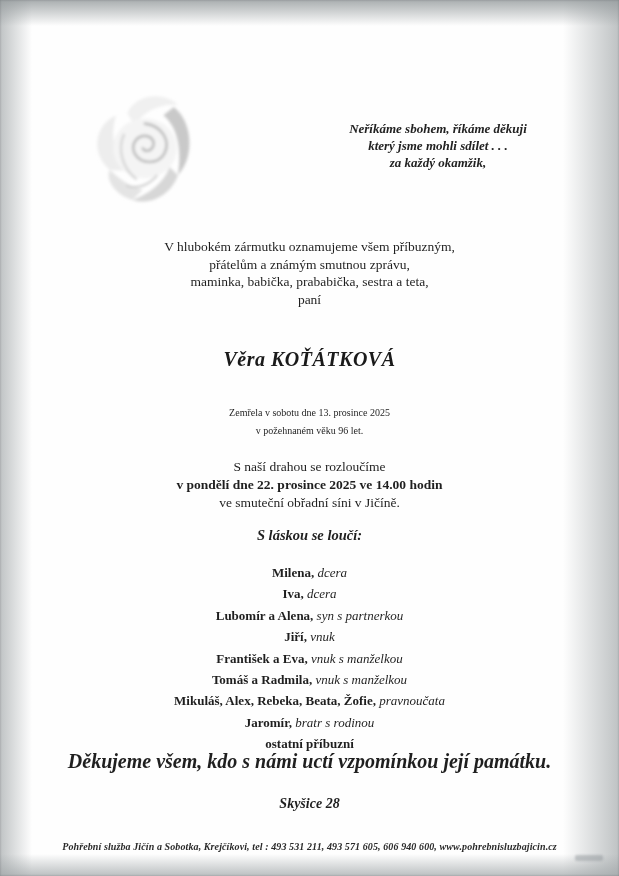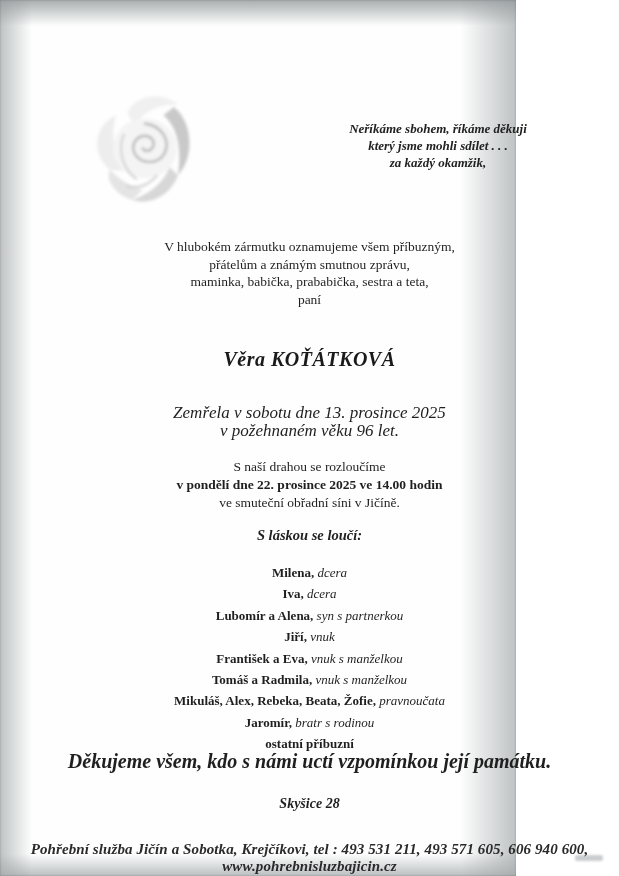--- a/index.html
+++ b/index.html
@@ -5,21 +5,21 @@
   html,body{margin:0;padding:0;}
   body{
     width:619px;height:876px;
     font-family:"Liberation Serif","DejaVu Serif",serif;
     background:#ffffff;
     color:#1f1f1f;
     overflow:hidden;
   }
   .page{
     position:relative;
-    width:516px;height:876px;
+    width:619px;height:876px;
     background-color:#fefefe;
     background-image:
       linear-gradient(to bottom, rgba(148,154,156,0.80), rgba(255,255,255,0) 26px),
       linear-gradient(to top,    rgba(158,164,166,0.70), rgba(255,255,255,0) 22px),
       linear-gradient(to right,  rgba(150,156,158,0.60), rgba(255,255,255,0) 32px),
       linear-gradient(to left,   rgba(152,158,160,0.62), rgba(255,255,255,0) 56px);
     box-shadow: inset 0 0 2px rgba(90,95,97,0.55);
   }
   .rose{
     position:absolute;left:68px;top:72px;width:160px;height:165px;
@@ -31,38 +31,38 @@
     font-weight:bold;font-style:italic;
     color:#222;
   }
   .center-block{position:absolute;left:0;width:619px;text-align:center;}
   .intro{top:238px;font-size:13.5px;line-height:17.5px;}
   .name{
     top:348px;
     font-size:20px;font-weight:bold;font-style:italic;
     letter-spacing:0.5px;color:#1a1a1a;
   }
-  .death{top:404px;font-size:17px;line-height:17.5px;font-style:italic;}
+  .death{top:404px;font-size:10px;line-height:17.5px;}
   .farewell{top:458px;font-size:13.5px;line-height:18px;}
   .farewell .strong{font-weight:bold;}
   .mourners-heading{
     top:527px;font-size:14.5px;font-weight:bold;font-style:italic;
   }
   .mourners{top:562px;font-size:13px;line-height:21.4px;}
   .mourner-names{font-weight:bold;}
   .mourner-relation{font-style:italic;}
   .thanks{
     top:750px;font-size:20px;font-weight:bold;font-style:italic;
   }
   .place{
     top:796px;font-size:14px;font-weight:bold;font-style:italic;
   }
   .footer{
     position:absolute;left:0;top:841px;width:619px;text-align:center;
-    font-size:15px;font-weight:bold;font-style:italic;
+    font-size:10px;font-weight:bold;font-style:italic;
     color:#2a2a2a;letter-spacing:0.1px;
   }
   .print-code-mark{
     position:absolute;left:575px;top:855px;width:28px;height:6px;
     background:rgba(140,146,150,0.45);
     border-radius:2px;
     filter:blur(1px);
   }
 </style>
 </head>

